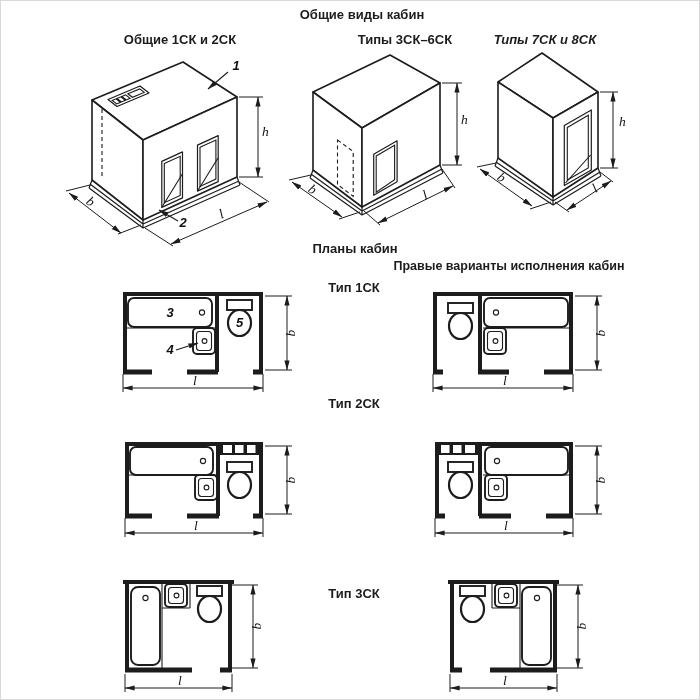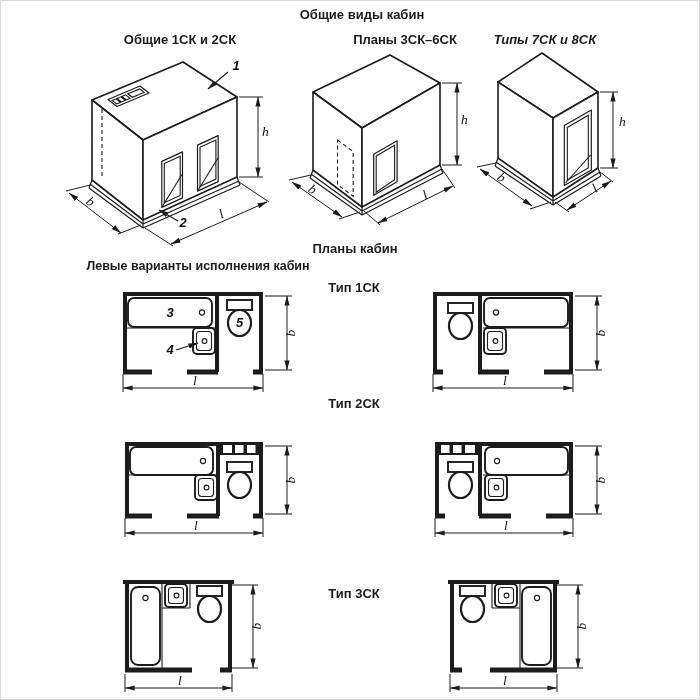--- a/index.html
+++ b/index.html
@@ -26,25 +26,25 @@
   text.dimtxt{font:italic 13.5px "Liberation Serif",serif;fill:#111;}
   text.poslbl{font:italic 700 13px "Liberation Sans",sans-serif;fill:#111;}
 </style>
 </head>
 <body>
 
 <div class="canvas">
 
   <div class="lbl" style="left:362px;top:7px;">Общие виды кабин</div>
   <div class="lbl" style="left:180px;top:32px;">Общие 1СК и 2СК</div>
-  <div class="lbl" style="left:405px;top:32px;">Планы 3СК–6СК</div>
+  <div class="lbl" style="left:405px;top:32px;">Типы 3СК–6СК</div>
   <div class="lbl" style="left:545px;top:32px;font-style:italic;">Типы 7СК и 8СК</div>
 
   <div class="lbl" style="left:355px;top:241px;">Планы кабин</div>
-  <div class="lbl small" style="left:198px;top:259px;">Левые варианты исполнения кабин</div>
+  <div class="lbl small" style="left:509px;top:259px;">Правые варианты исполнения кабин</div>
   <div class="lbl" style="left:354px;top:280px;text-align:center;">Тип 1СК</div>
   <div class="lbl" style="left:354px;top:396px;">Тип 2СК</div>
   <div class="lbl" style="left:354px;top:561px;margin-top:25px;">Тип 3СК</div>
 
   <svg style="left:55px;top:52px;" width="235" height="200" viewBox="0 0 235 200">
     <defs>
       <marker id="arrR" viewBox="0 0 10 6" refX="9.6" refY="3" markerWidth="10" markerHeight="6" orient="auto-start-reverse" markerUnits="userSpaceOnUse">
         <path d="M10,3 L0,0.4 L0,5.6 Z" fill="#1c1c1c"></path>
       </marker>
     </defs>

